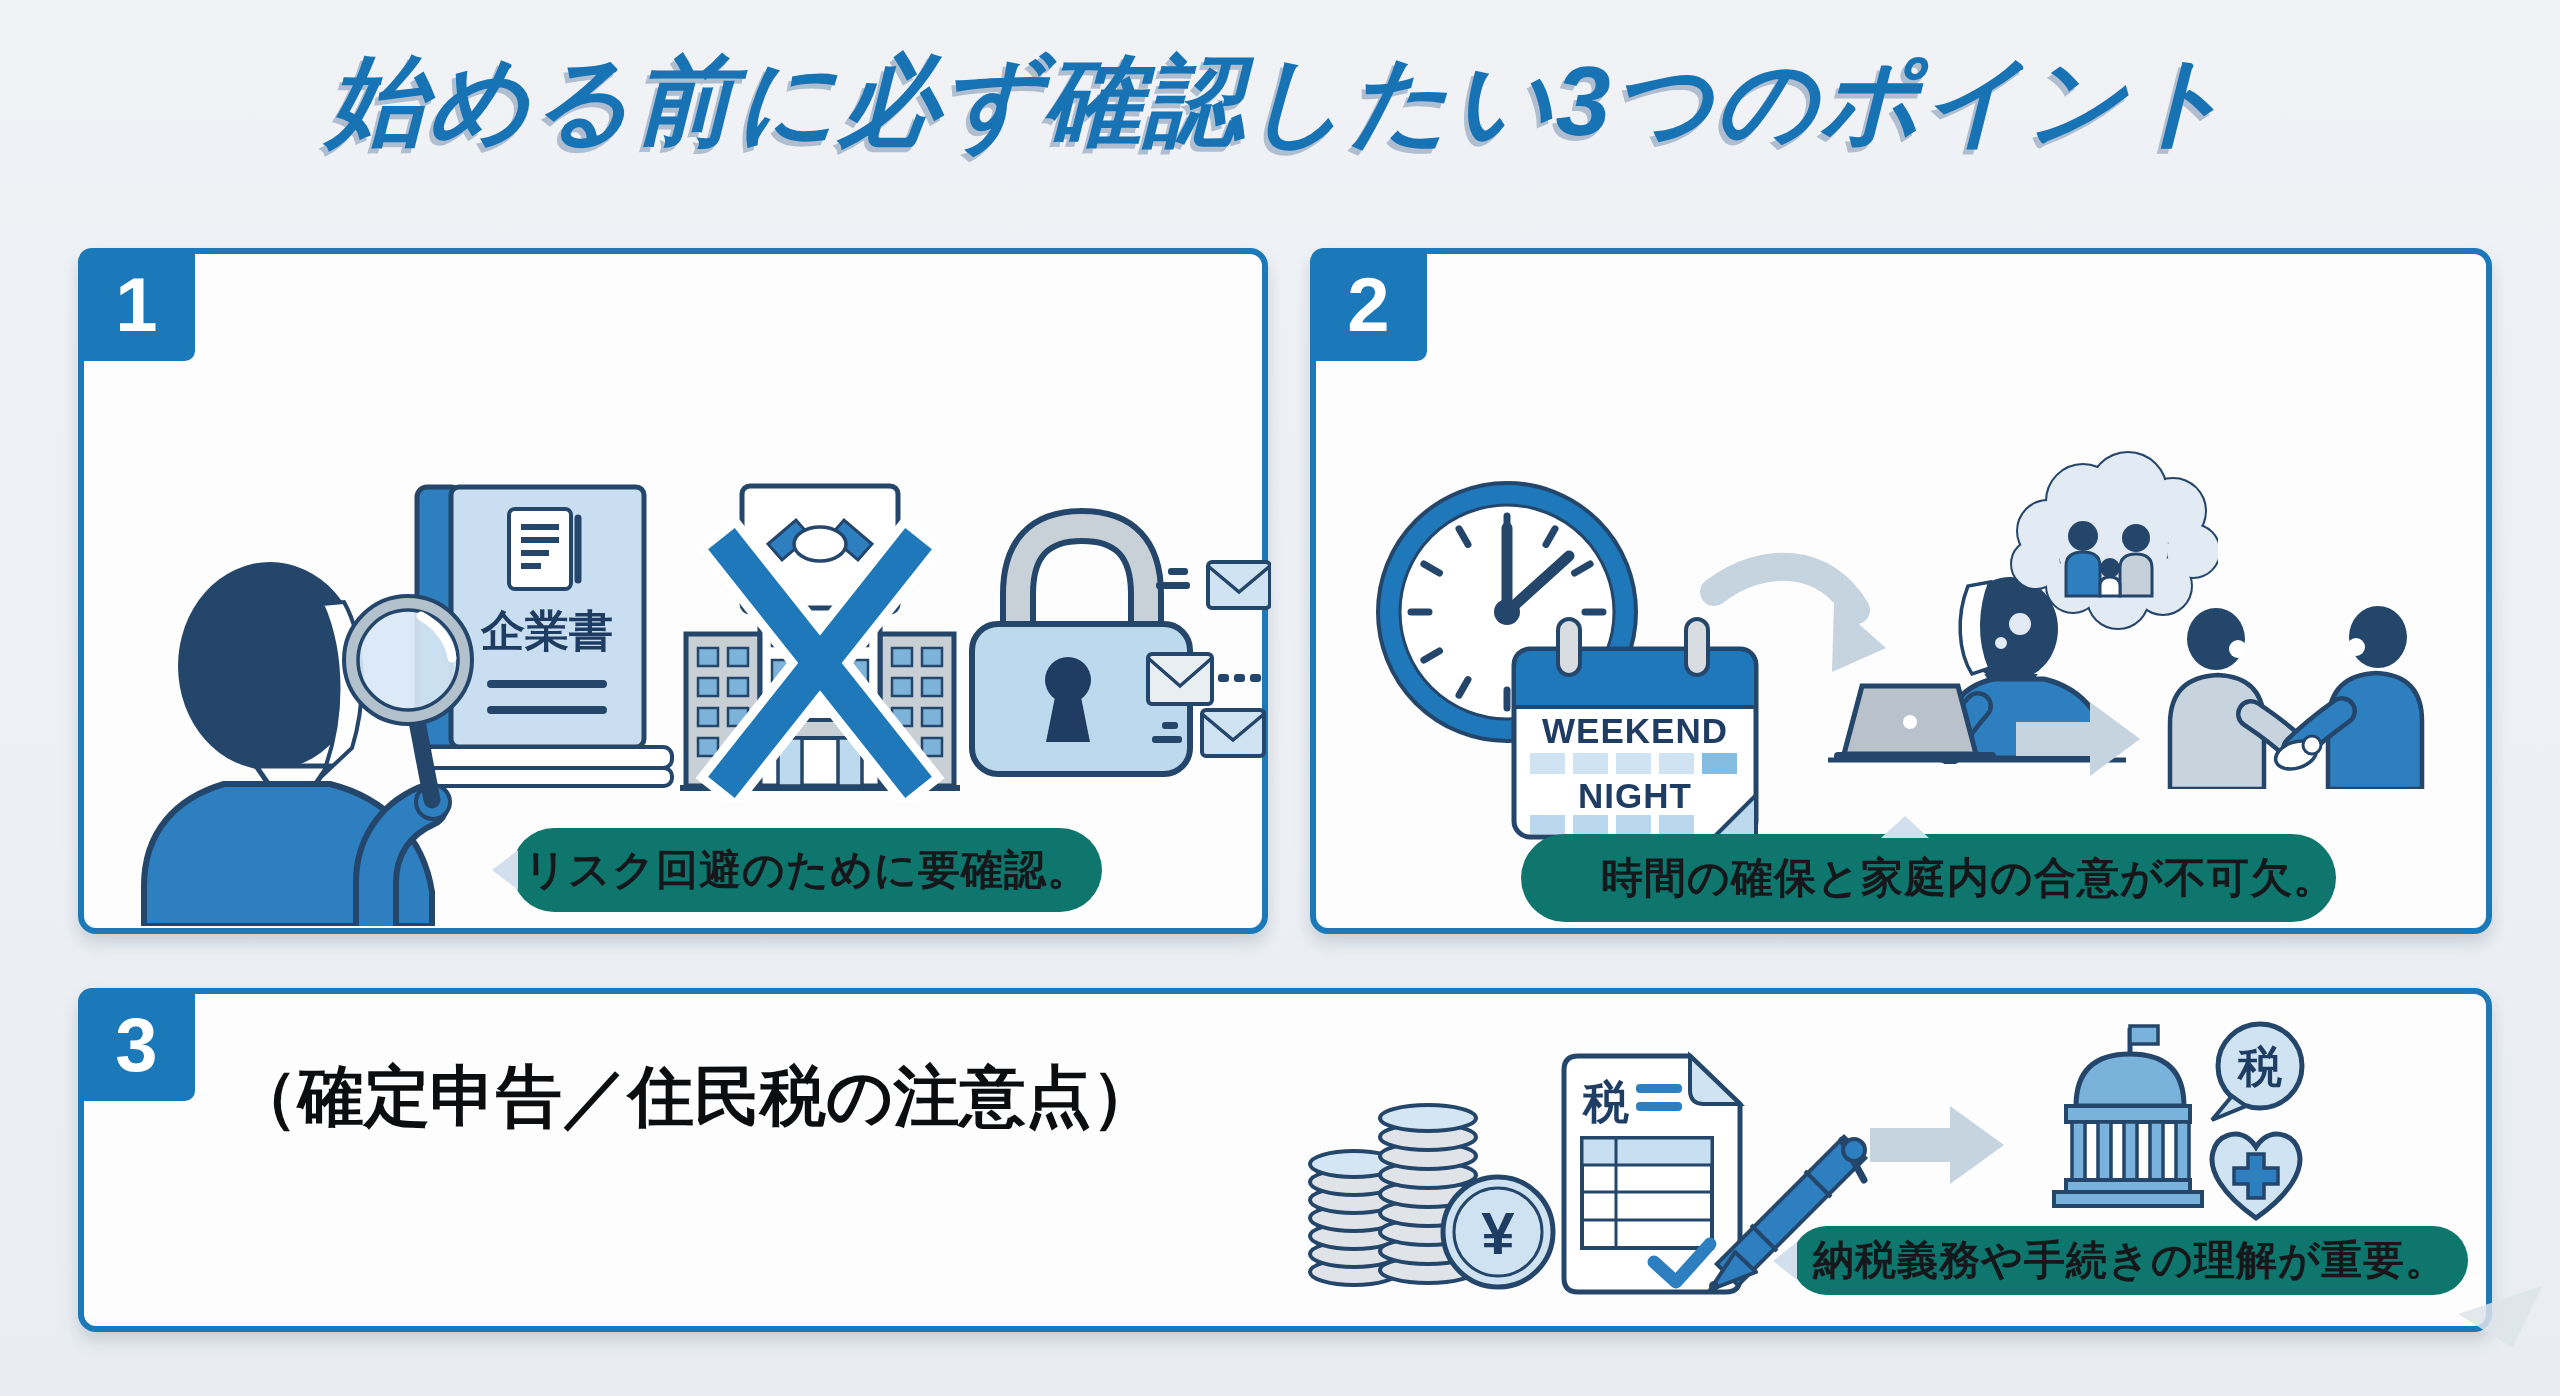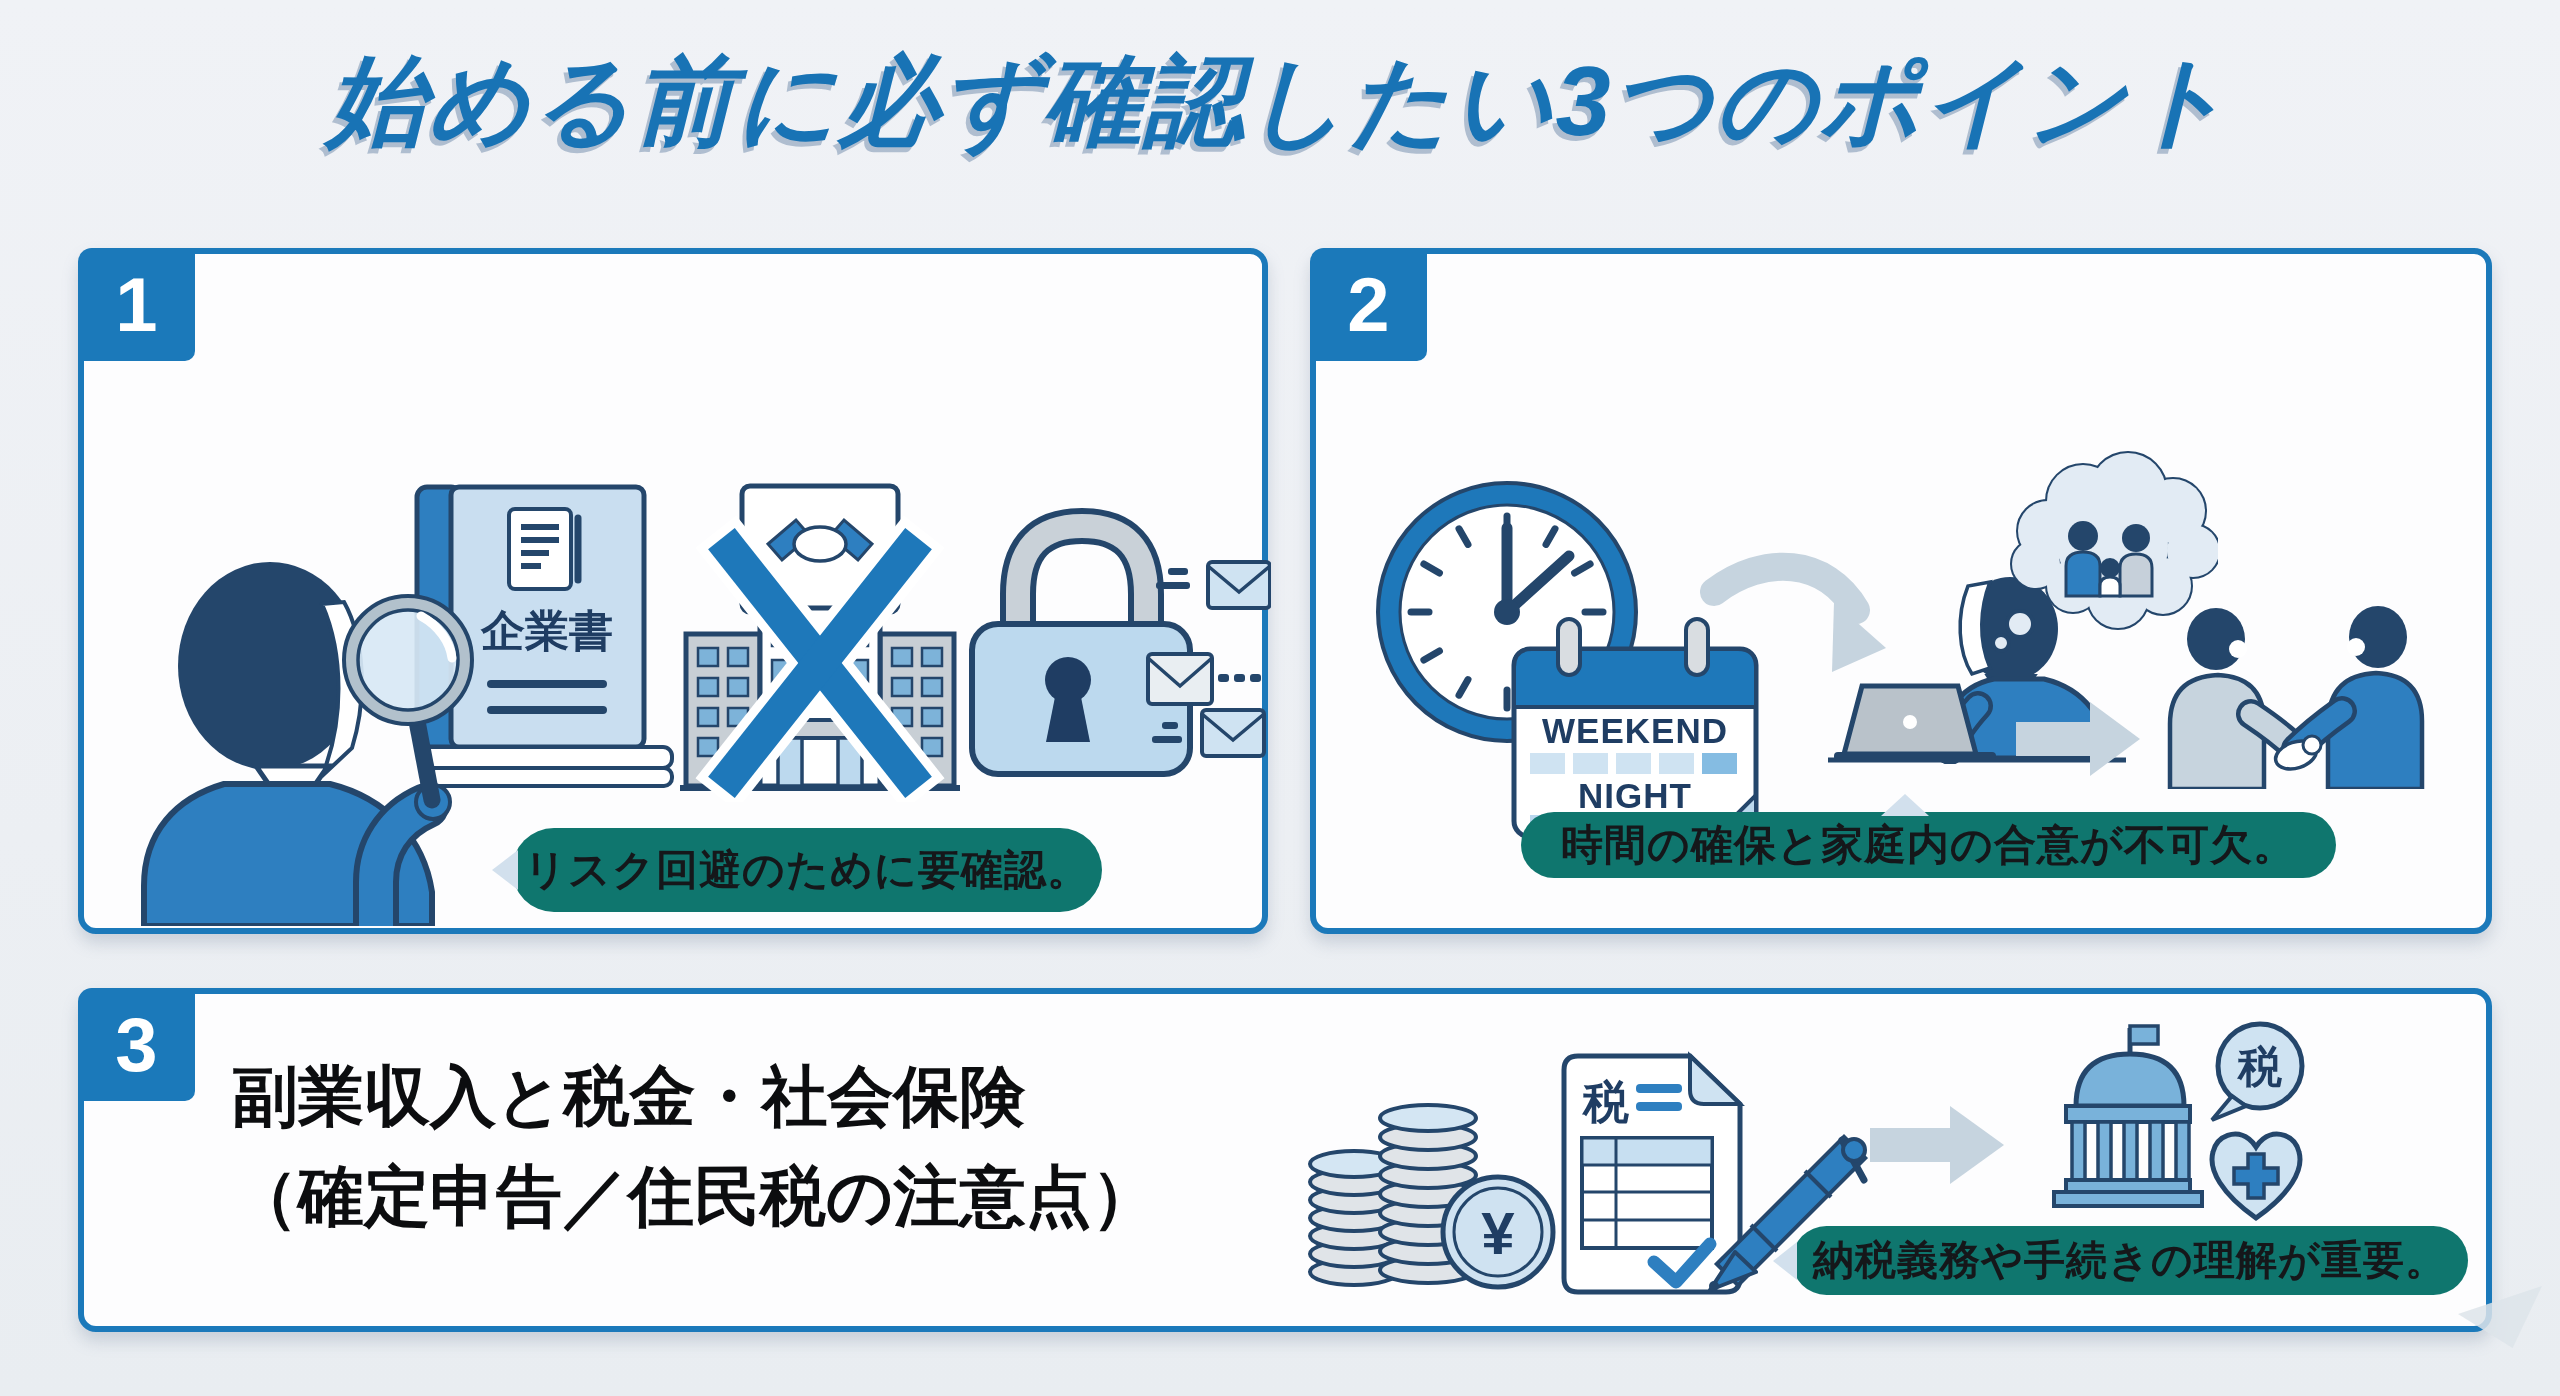--- a/index.html
+++ b/index.html
@@ -38,21 +38,21 @@
     position:absolute; background:#0f766e; border-radius:44px;
     display:flex; align-items:center; justify-content:center;
     font-size:42px; font-weight:700; color:#15171a; letter-spacing:1px;
   }
   .bubble::before { content:""; position:absolute; width:0; height:0; }
   .bubble-1 { left:428px; top:574px; width:590px; height:84px; }
   .bubble-1::before {
     left:-40px; top:22px;
     border:20px solid transparent; border-right:26px solid #d2e0ed;
   }
-  .bubble-2 { left:205px; top:558px; width:815px; height:66px; }
+  .bubble-2 { left:205px; top:580px; width:815px; height:88px;justify-content:flex-end; }
   .bubble-2::before {
     left:360px; top:-42px;
     border:24px solid transparent; border-bottom:22px solid #d2e0ed;
   }
   .bubble-3 { left:1708px; top:232px; width:676px; height:69px; font-size:41px; }
   .bubble-3::before {
     left:-38px; top:16px;
     border:19px solid transparent; border-right:24px solid #d2e0ed;
   }
   .icon { position:absolute; }
@@ -284,21 +284,20 @@
     </svg>
 
     <div class="bubble bubble-2">
       <span>時間の確保と家庭内の合意が不可欠。</span>
     </div>
   </section>
 
   <section class="panel panel-3">
     <div class="badge">3</div>
     <div class="heading">
-      <span>副業収入と税金・社会保険</span>
       <span>（確定申告／住民税の注意点）</span>
     </div>
 
     <svg class="icon" style="left:1218px;top:88px" width="268" height="212" viewBox="0 0 268 212">
       <g fill="#e0e4e8" stroke="#24466b" stroke-width="4">
         <ellipse cx="52" cy="190" rx="44" ry="13"></ellipse>
           <ellipse cx="52" cy="172" rx="44" ry="13"></ellipse>
         <ellipse cx="52" cy="154" rx="44" ry="13"></ellipse>
           <ellipse cx="52" cy="136" rx="44" ry="13"></ellipse>
         <ellipse cx="52" cy="118" rx="44" ry="13"></ellipse>

